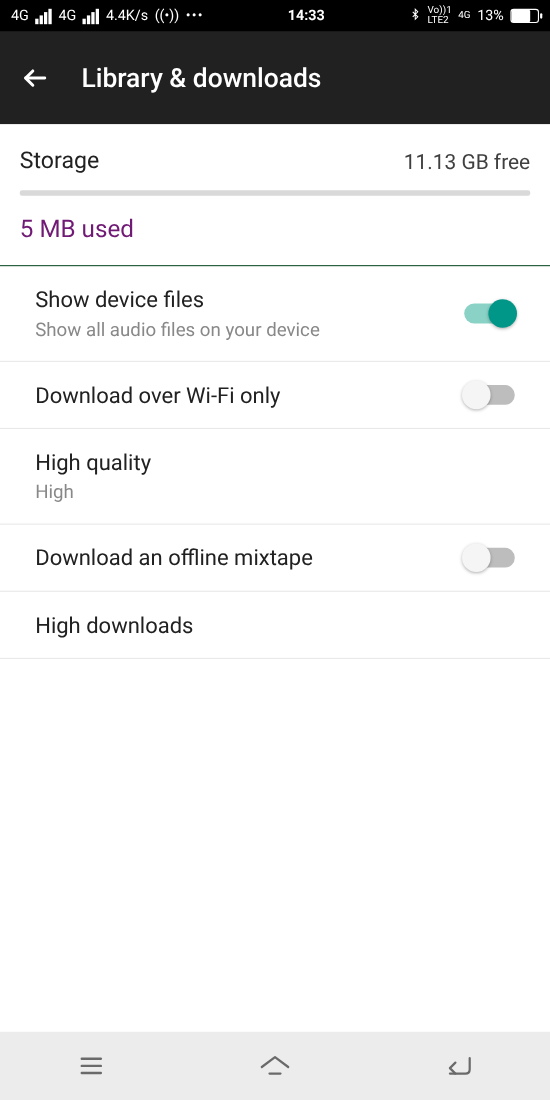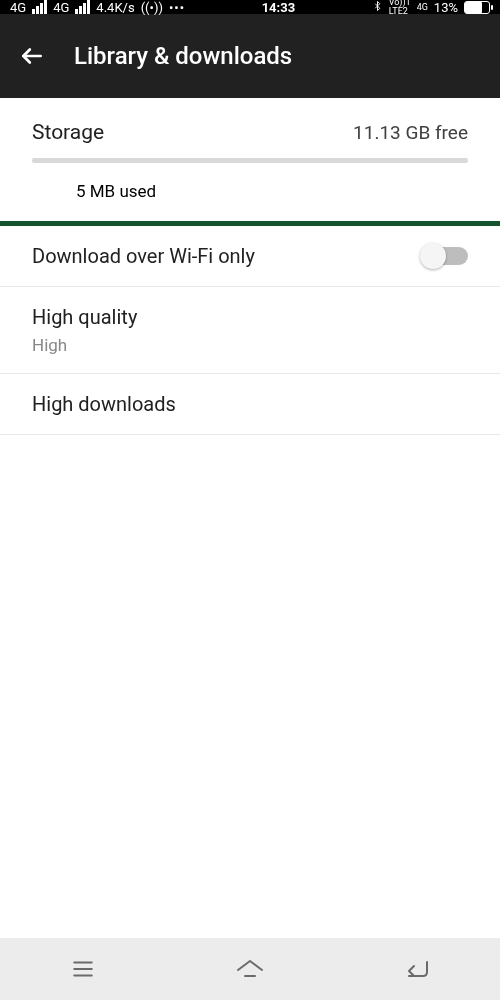--- a/index.html
+++ b/index.html
@@ -1,17 +1,17 @@
 <!DOCTYPE html>
 <html><head>
 <meta charset="utf-8">
 <style>
   * { margin: 0; padding: 0; box-sizing: border-box; }
   html, body { width: 500px; height: 1000px; font-family: Roboto, Arial, sans-serif; background: #fff; overflow: hidden; }
-  .status-bar { height: 14px; background: #000; color: #fff; display: flex; align-items: center; justify-content: space-between; padding: 0 10px; font-size: 13px; }
+  .status-bar { height: 29px; background: #000; color: #fff; display: flex; align-items: center; justify-content: space-between; padding: 0 10px; font-size: 13px; }
   .status-left, .status-right { display: flex; align-items: center; gap: 6px; }
   .status-left span, .status-right span { white-space: nowrap; }
   .sig { display: inline-flex; align-items: flex-end; gap: 1px; }
   .sig i { width: 3px; background:#fff; display:inline-block;}
   .sig i:nth-child(1){height:5px}.sig i:nth-child(2){height:8px}.sig i:nth-child(3){height:11px}.sig i:nth-child(4){height:14px}
   .batt { width: 26px; height: 13px; border: 1.5px solid #fff; border-radius: 3px; position: relative; }
   .batt::after { content:""; position:absolute; right:-4px; top:3px; width:2px; height:5px; background:#fff; border-radius:1px;}
   .batt i { display:block; height:100%; width:69%; background:#fff; border-radius:1px;}
   .dots { letter-spacing: 1px; }
   .tiny { font-size: 9px; line-height: 9px; }
@@ -19,26 +19,26 @@
   .app-bar { height: 84px; background: #212121; color: #fff; display: flex; align-items: center; padding: 0 18px; gap: 28px; }
   .app-bar .back { width: 28px; height: 28px; display:flex; align-items:center; justify-content:center; cursor:pointer;}
   .app-bar h1 { font-size: 24px; font-weight: 500; }
 
   .list { background:#fff; }
   .row { padding: 18px 32px; border-bottom: 1px solid #e8e8e8; display:flex; align-items:center; justify-content:space-between; gap: 16px; cursor:pointer;}
   .row .text { flex:1; }
   .row .title { font-size: 20px; color:#212121; }
   .row .sub { font-size: 17px; color:#888; margin-top: 6px; }
 
-  .storage { padding: 22px 32px 20px; border-bottom: 5px solid #14532d; }
+  .storage { padding: 22px 18px 20px; border-bottom: 1px solid #14532d; }
   .storage .head { display:flex; justify-content:space-between; align-items:flex-end; }
   .storage .title { font-size: 21px; color:#212121; }
   .storage .free { font-size: 19px; color:#404040; }
   .storage .bar { height: 5px; background:#d9d9d9; margin-top: 14px; border-radius:2px; }
-  .storage .used { font-size: 17px; color:#000000; margin-top: 18px; margin-left: 44px; }
+  .storage .used { font-size: 22px; color:#701a75; margin-top: 18px; }
 
   .switch { width: 46px; height: 18px; border-radius: 10px; position: relative; flex-shrink:0;}
   .switch .knob { width: 26px; height: 26px; border-radius: 50%; position:absolute; top:-4px; box-shadow:0 1px 3px rgba(0,0,0,.3);}
   .switch.on { background:#8ad1c6; }
   .switch.on .knob { right:-2px; background:#009688; }
   .switch.off { background:#bdbdbd; }
   .switch.off .knob { left:-2px; background:#f5f5f5; }
 
   .nav-bar { position:absolute; bottom:0; left:0; right:0; height:62px; background:#ececec; display:flex; align-items:center; justify-content:space-around;}
   .nav-btn { width:40px; height:40px; display:flex; align-items:center; justify-content:center; cursor:pointer; color:#6a6a6a;}
@@ -97,38 +97,55 @@
 
   <div class="storage">
     <div class="head">
       <div class="title">Storage</div>
       <div class="free">11.13 GB free</div>
     </div>
     <div class="bar"></div>
     <div class="used">5 MB used</div>
   </div>
 
+  <div class="row">
+    <div class="text">
+      <div class="title">Show device files</div>
+      <div class="sub">Show all audio files on your device</div>
+    </div>
+    <div class="switch on">
+        <div class="knob"></div>
+      </div>
+  </div>
 
   <div class="row">
     <div class="text">
       <div class="title">Download over Wi-Fi only</div>
     </div>
     <div class="switch off">
         <div class="knob"></div>
       </div>
   </div>
 
   <div class="row">
     <div class="text">
       <div class="title">High quality</div>
       <div class="sub">High</div>
     </div>
   </div>
 
 
+  <div class="row">
+    <div class="text">
+      <div class="title">Download an offline mixtape</div>
+    </div>
+    <div class="switch off">
+        <div class="knob"></div>
+      </div>
+  </div>
 
   <div class="row">
     <div class="text">
       <div class="title">High downloads</div>
     </div>
   </div>
 
 </div>
 
 <div class="nav-bar">

